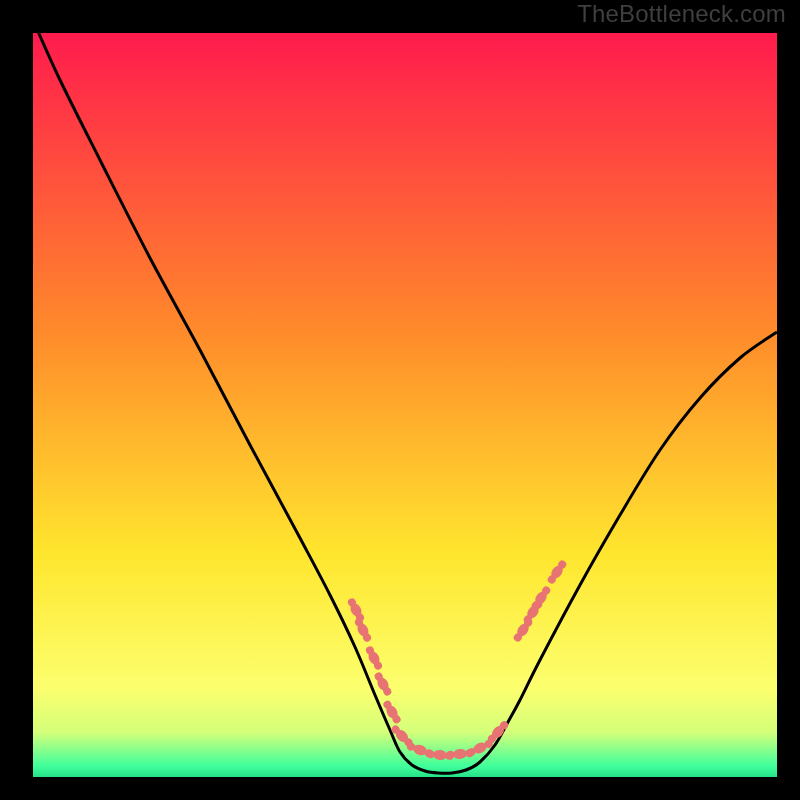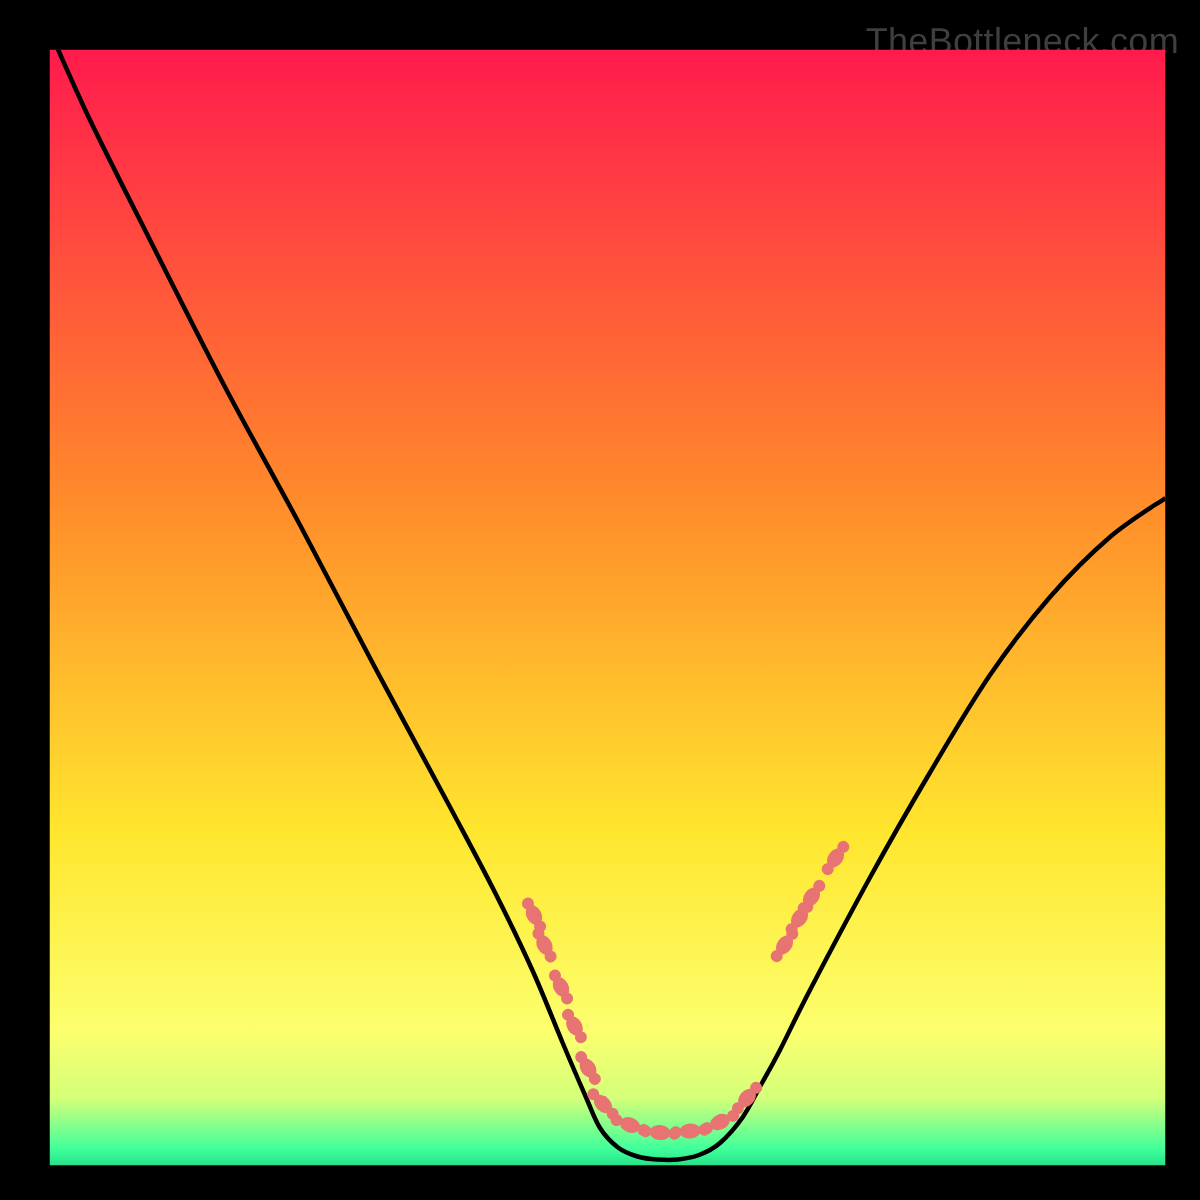--- a/index.html
+++ b/index.html
@@ -11,21 +11,21 @@
     overflow: hidden;
   }
   .stage {
     position: relative;
     width: 800px;
     height: 800px;
     background: #000;
   }
   .watermark {
     position: absolute;
-    top: 14px;
+    top: 0;
     right: 14px;
     font-family: Arial, Helvetica, sans-serif;
     font-size: 24px;
     font-weight: 500;
     color: #3f3f3f;
     letter-spacing: 0.2px;
     user-select: none;
   }
   svg.plot {
     position: absolute;

